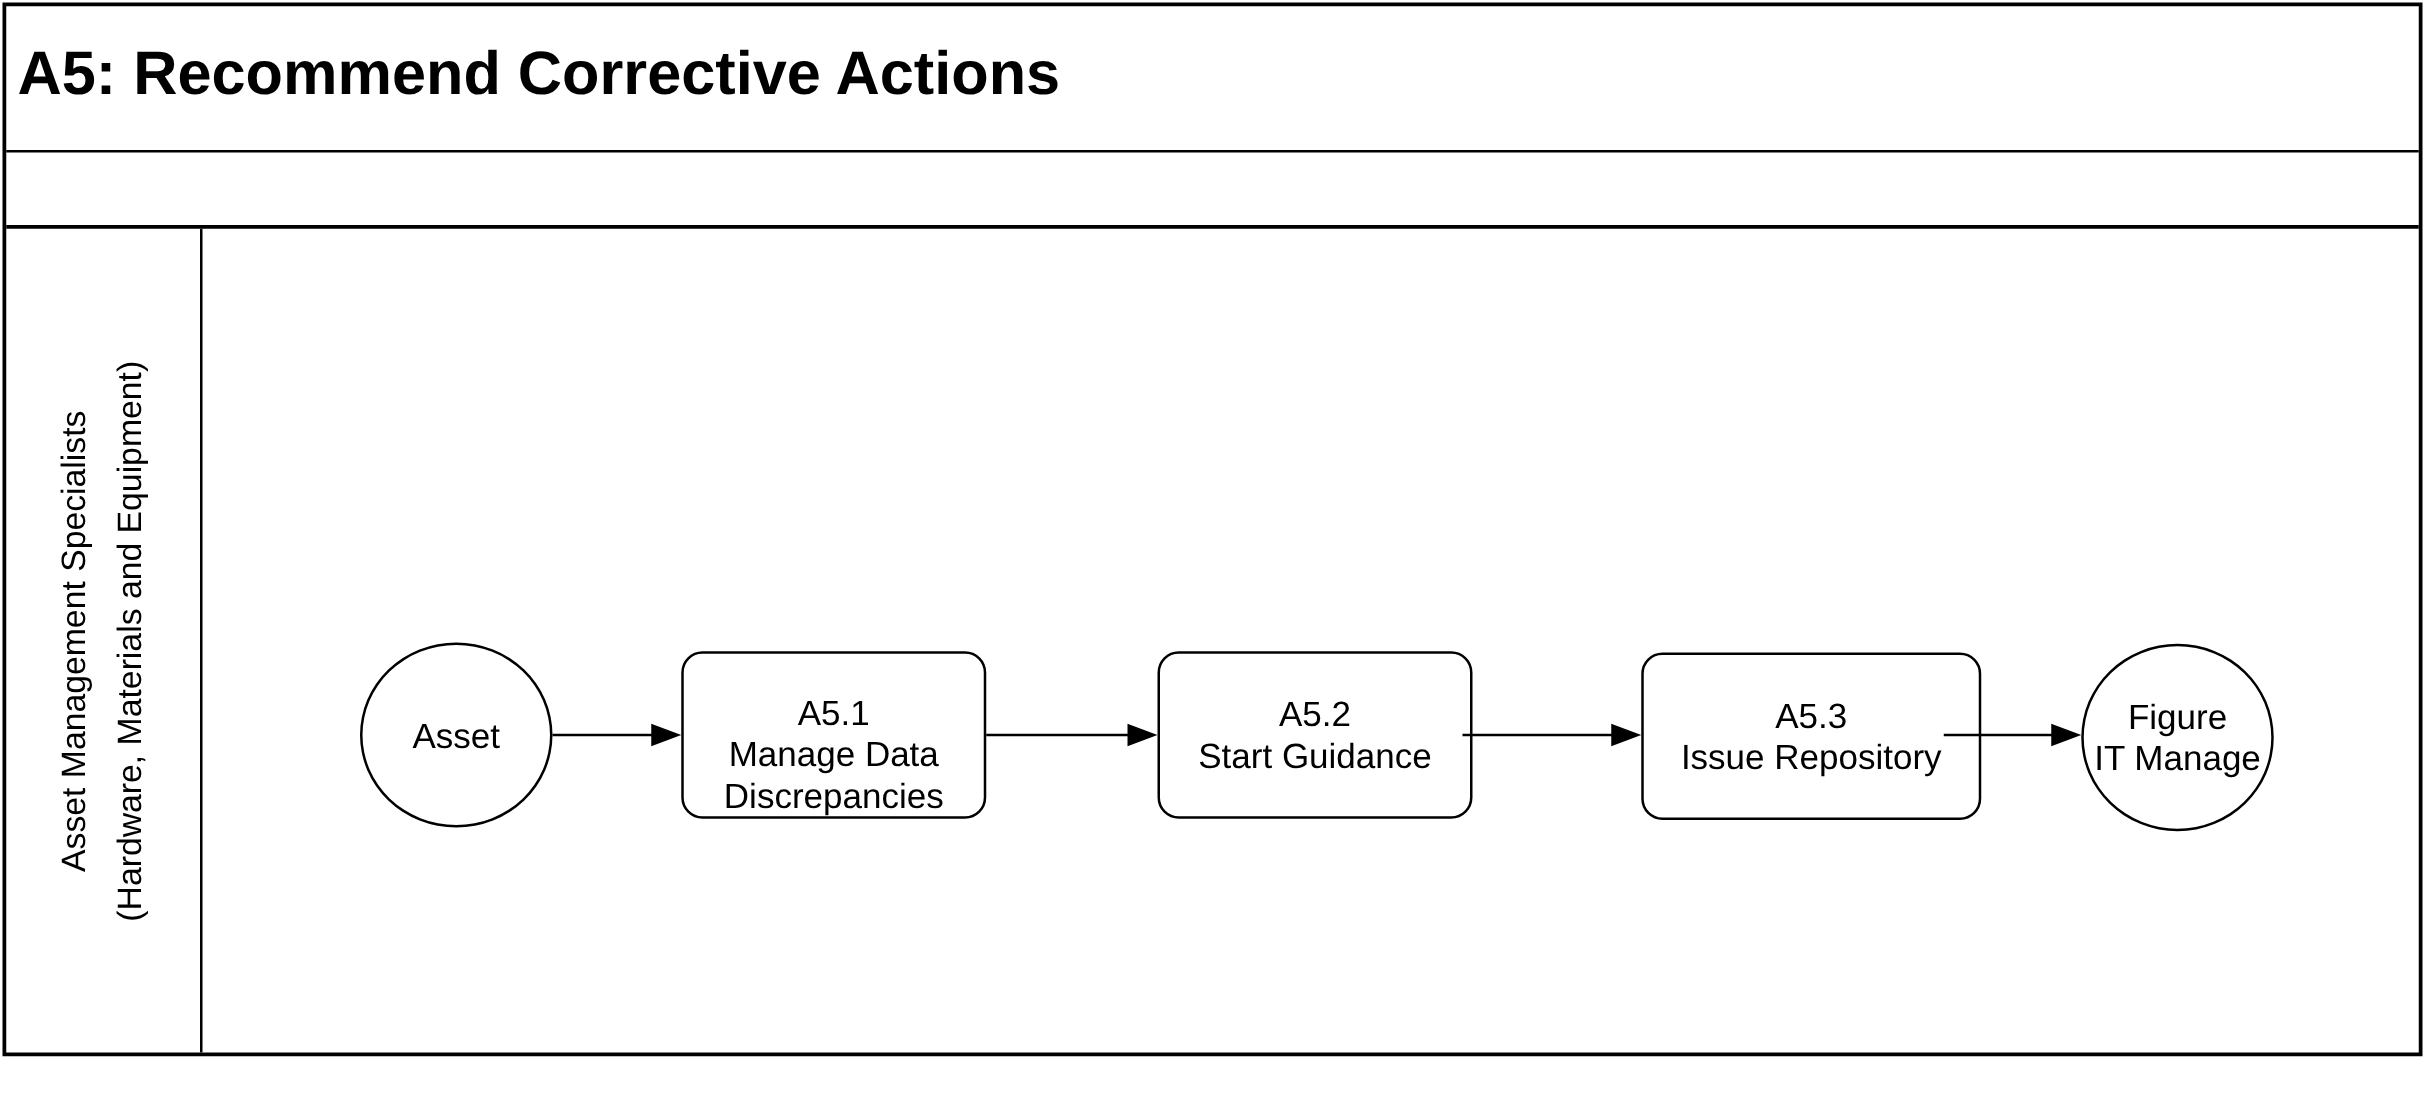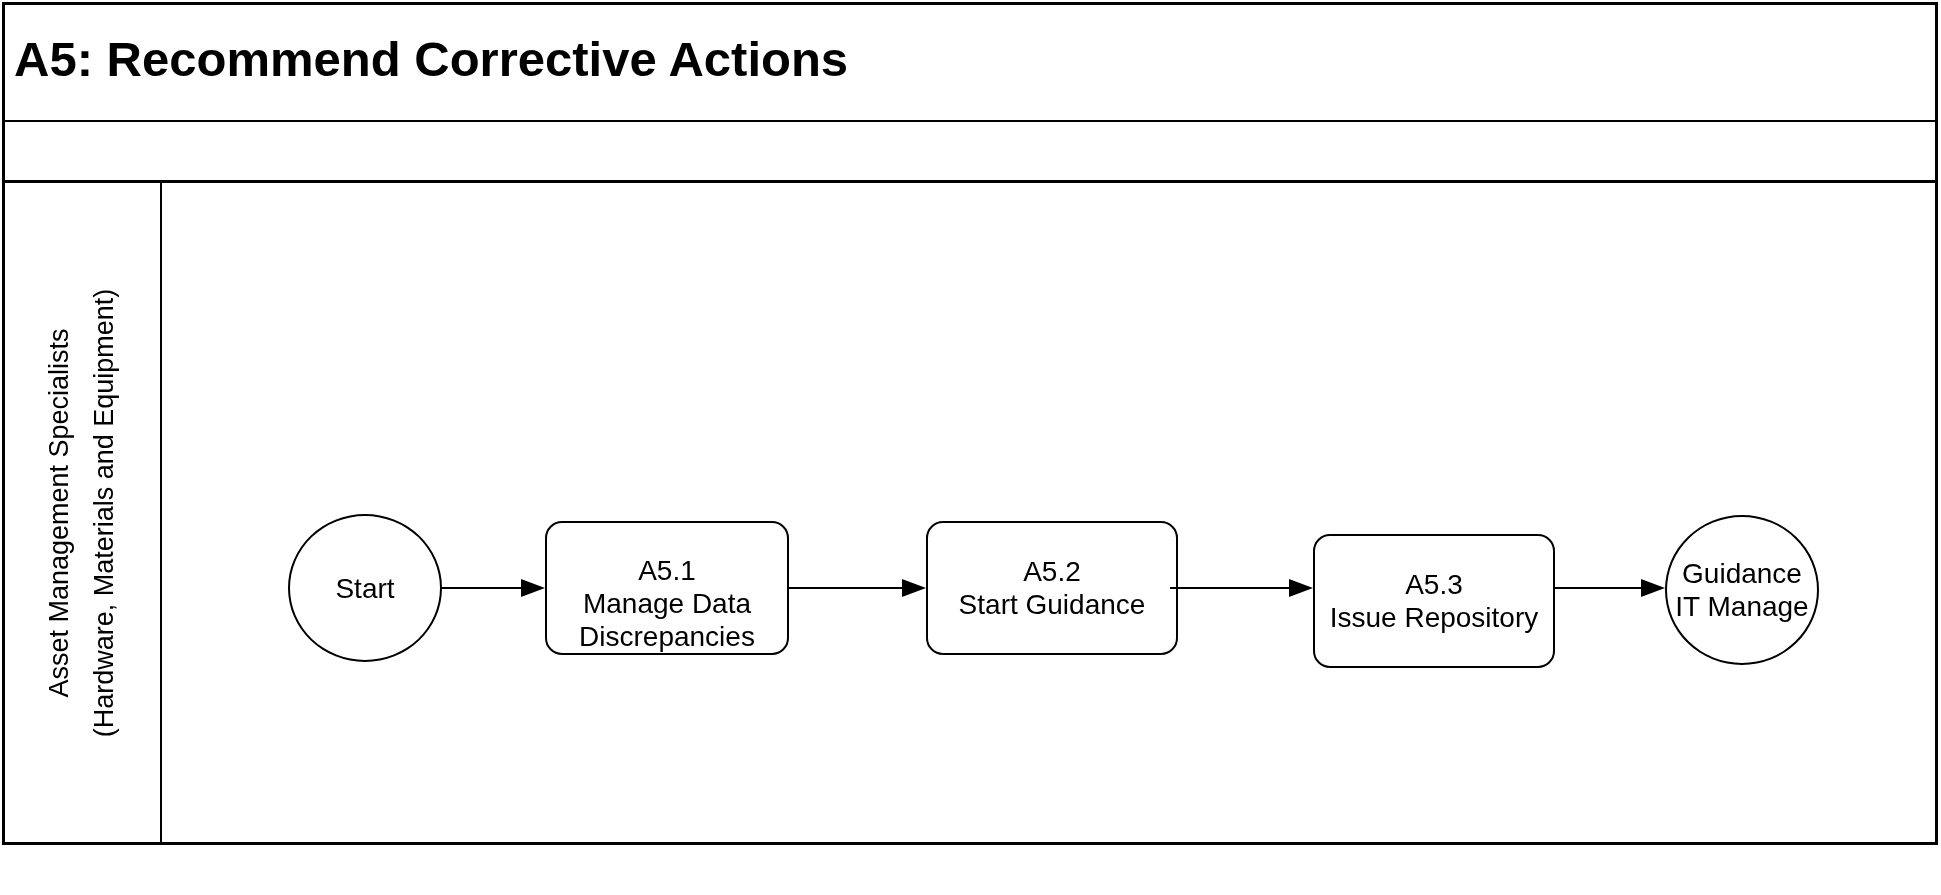--- a/index.html
+++ b/index.html
@@ -85,21 +85,21 @@
     justify-content: center;
     text-align: center;
     font-size: 28px;
     line-height: 33px;
   }
   .node.circle { border-radius: 50%; }
   .node.task { border-radius: 17px; }
   .start-node   { left: 126px;  top: 331px; width: 154px; height: 148px; }
   .task-1       { left: 383px;  top: 338px; width: 244px; height: 134px; justify-content: flex-end; }
   .task-2       { left: 764px;  top: 338px; width: 252px; height: 134px; }
-  .task-3       { left: 1151px; top: 339px; width: 242px; height: 134px; margin-top: 12px; }
+  .task-3       { left: 1151px; top: 339px; width: 272px; height: 134px; }
   .end-node     { left: 1503px; top: 332px; width: 154px; height: 150px; }
   .arrow {
     position: absolute;
     height: 18px;
     top: 396px;
   }
   .arrow .shaft {
     position: absolute;
     left: 0;
     right: 20px;
@@ -147,21 +147,21 @@
       <div class="lane-label">
         <div class="rotated">
           <div>Asset Management Specialists</div>
           <div>(Hardware, Materials and Equipment)</div>
         </div>
       </div>
 
       <div class="lane-content">
 
         <div class="node circle start-node">
-          <div>Start</div>
+          <div>Asset</div>
         </div>
 
         <div class="arrow arrow-1">
           <div class="shaft"></div>
           <div class="head"></div>
         </div>
 
         <div class="node task task-1">
           <div>A5.1</div>
           <div>Manage Data</div>
@@ -187,21 +187,21 @@
           <div>A5.3</div>
           <div>Issue Repository</div>
         </div>
 
         <div class="arrow arrow-4">
           <div class="shaft"></div>
           <div class="head"></div>
         </div>
 
         <div class="node circle end-node">
-          <div>Guidance</div>
+          <div>Figure</div>
           <div>IT Manage</div>
         </div>
 
       </div>
     </div>
   </div>
 
 </div>
 
 </body></html>

